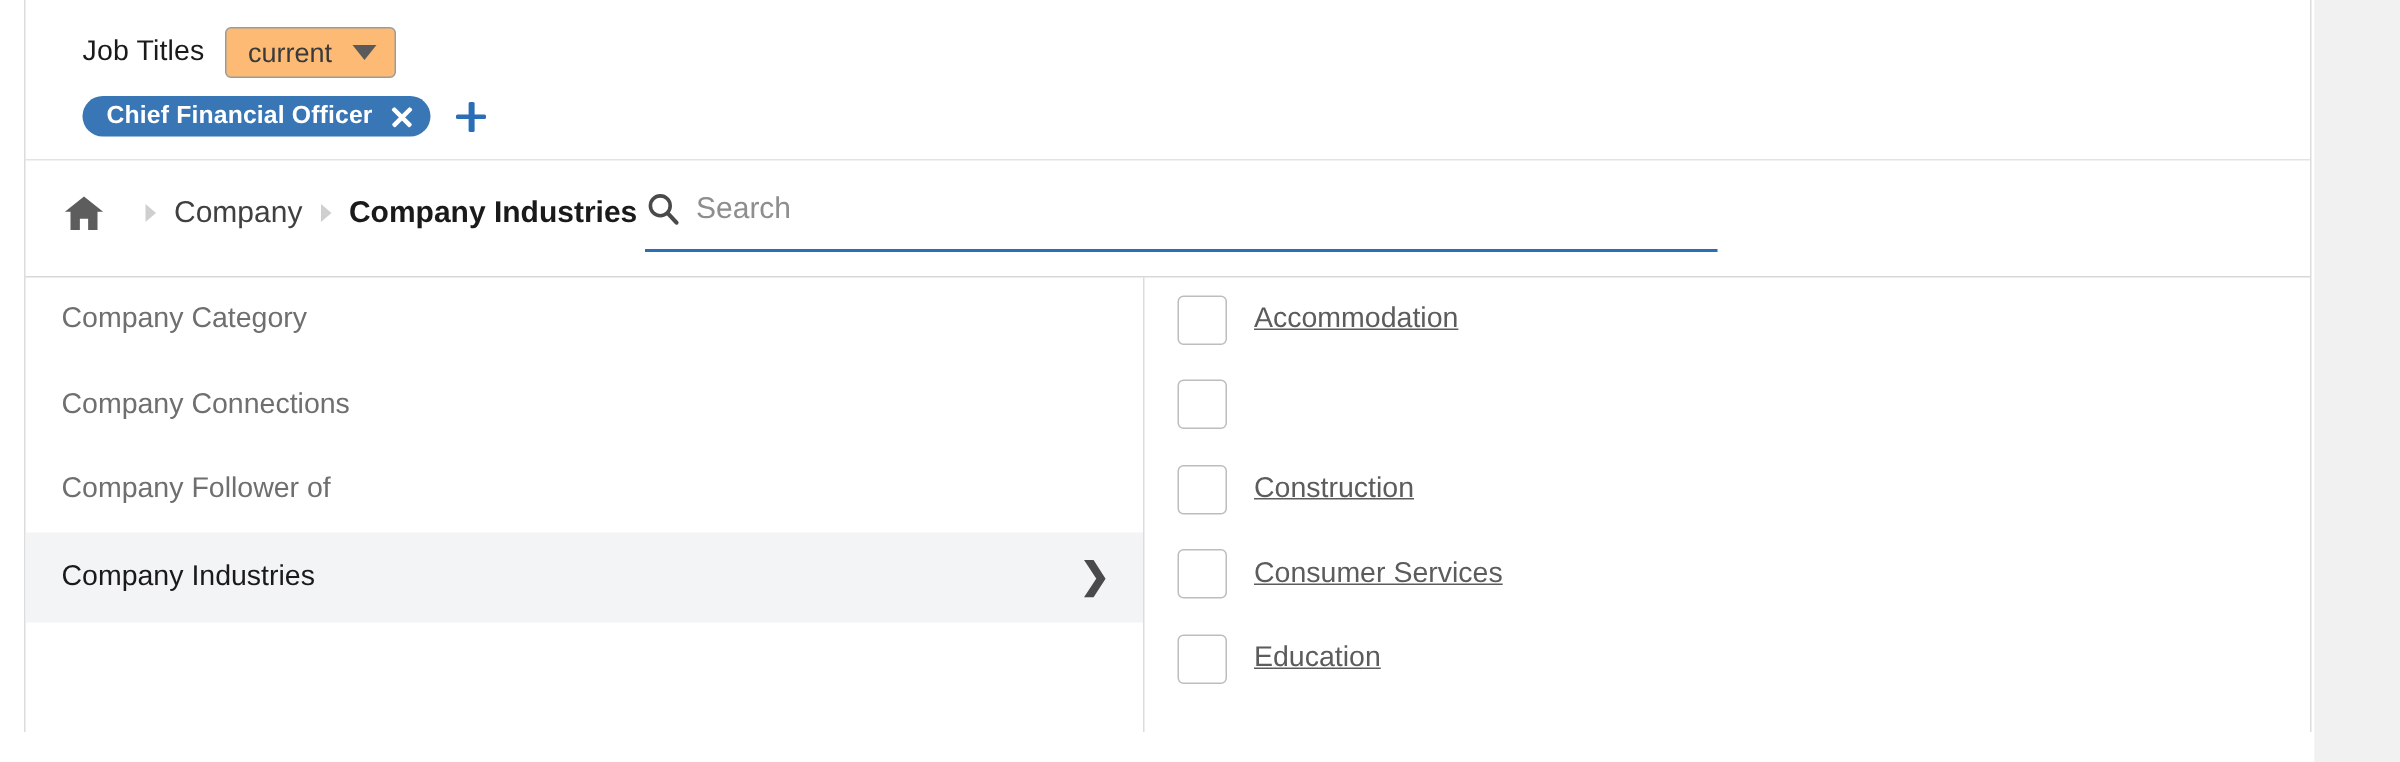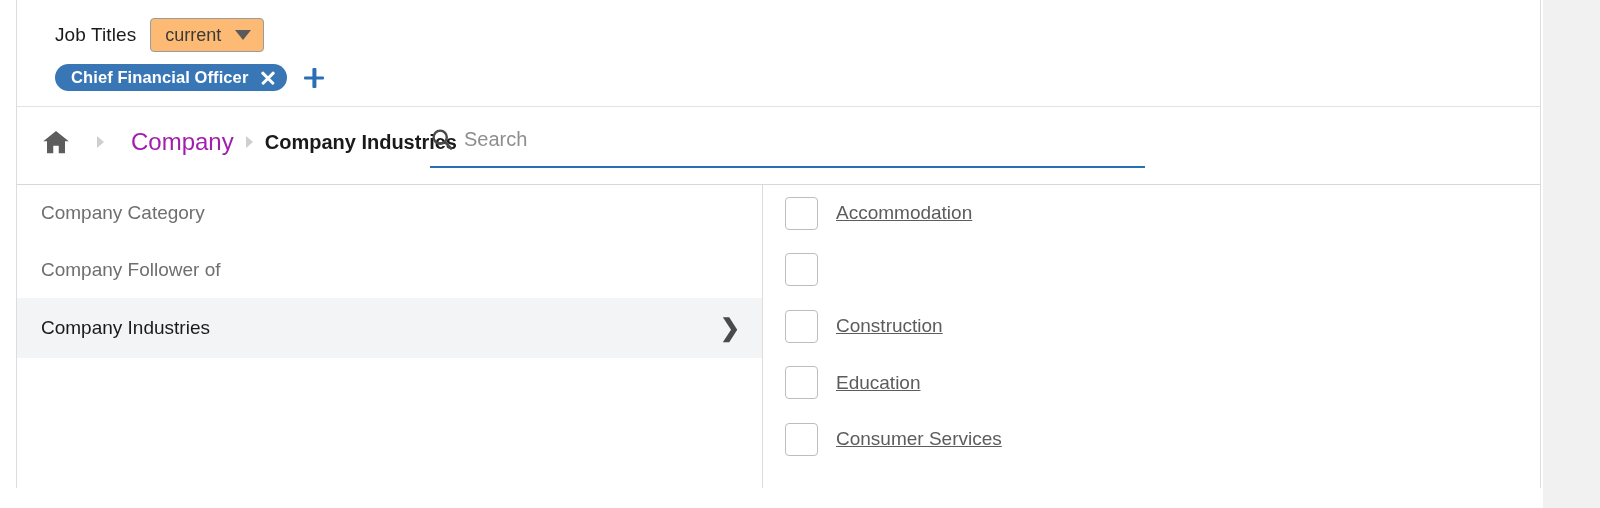--- a/index.html
+++ b/index.html
@@ -192,25 +192,24 @@
     margin-right: 14px;
   }
   .crumb-sep {
     width: 0; height: 0;
     border-top: 6px solid transparent;
     border-bottom: 6px solid transparent;
     border-left: 7px solid #cfcfcf;
     margin: 0 12px;
   }
   .crumb-link {
-    font-size: 24px;
-    color: #a21caf;
+    font-size: 20px;
+    color: #404040;
     cursor: pointer;
     white-space: nowrap;
-    margin-left: 15px;
   }
   .crumb-current {
     font-size: 20px;
     font-weight: bold;
     color: #1a1a1a;
     white-space: nowrap;
   }
   .search-wrap {
     position: absolute;
     left: 413px;
@@ -354,20 +353,23 @@
       </div>
     </div>
 
     <div class="body-cols">
 
       <div class="col-left">
         <div class="facet-row">
           <span>Company Category</span>
         </div>
         <div class="facet-row">
+          <span>Company Connections</span>
+        </div>
+        <div class="facet-row">
           <span>Company Follower of</span>
         </div>
         <div class="facet-row active">
           <span>Company Industries</span>
           <span class="chev">❯</span>
         </div>
       </div>
 
       <div class="col-right">
         <div class="opt-row">
@@ -376,24 +378,24 @@
         </div>
         <div class="opt-row">
           <span class="opt-box"></span>
         </div>
         <div class="opt-row">
           <span class="opt-box"></span>
           <span class="opt-label">Construction</span>
         </div>
         <div class="opt-row">
           <span class="opt-box"></span>
-          <span class="opt-label">Education</span>
+          <span class="opt-label">Consumer Services</span>
         </div>
         <div class="opt-row">
           <span class="opt-box"></span>
-          <span class="opt-label">Consumer Services</span>
+          <span class="opt-label">Education</span>
         </div>
       </div>
 
     </div>
 
   </div>
 </div>
 
 </body></html>

